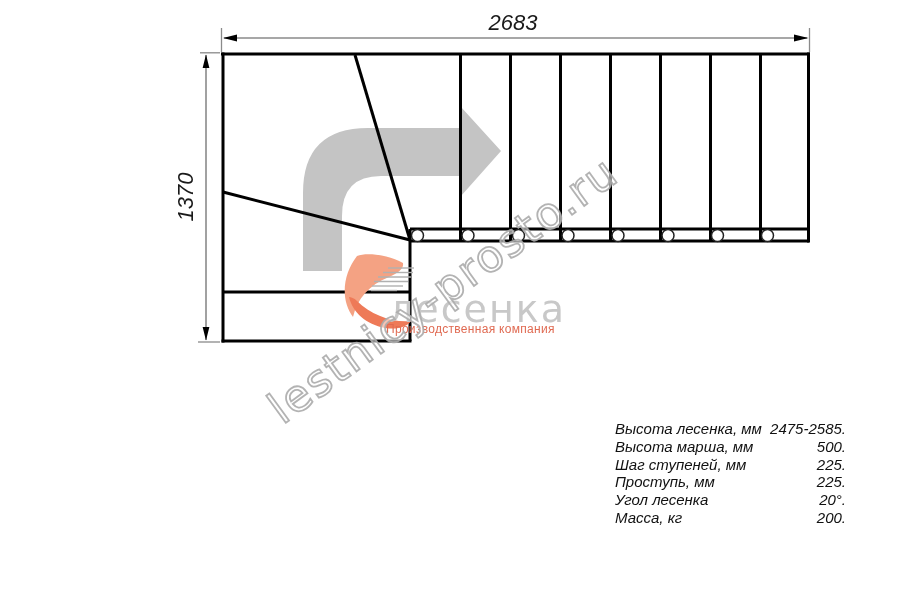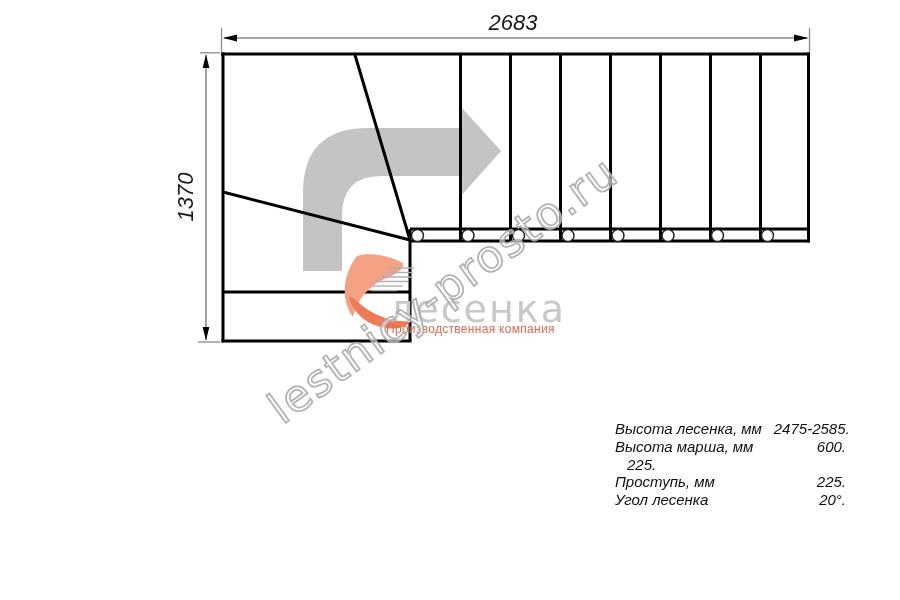--- a/index.html
+++ b/index.html
@@ -16,21 +16,21 @@
   .specs{
     position:absolute;left:615px;top:420px;width:231px;
     font-family:"Liberation Sans", sans-serif;
     font-style:italic;font-size:15px;color:#111;
   }
   .specs .row{
     display:flex;justify-content:space-between;align-items:baseline;
     height:17.8px;line-height:17.8px;white-space:nowrap;
   }
   .specs .lbl{text-align:left;}
-  .specs .val{text-align:left;margin-left:12px;}
+  .specs .val{text-align:left;margin-left:4px;}
   .wm-text{
     font-family:"DejaVu Sans", sans-serif;
     font-size:44px;letter-spacing:2px;
     fill:rgba(255,255,255,0.55);
     stroke:rgba(171,171,171,0.9);stroke-width:1.8px;
   }
   .logo-name{
     font-family:"DejaVu Sans", sans-serif;
     font-size:38px;letter-spacing:2px;fill:#c8c8c8;
   }
@@ -122,27 +122,32 @@
     <text class="wm-text" transform="translate(452,302) rotate(-36)" text-anchor="middle">lestnicy-prosto.ru</text>
   </svg>
 
   <div class="specs">
     <div class="row">
       <span class="lbl">Высота лесенка, мм</span>
       <span class="val">2475-2585.</span>
     </div>
     <div class="row">
       <span class="lbl">Высота марша, мм</span>
-      <span class="val">600.</span>
+      <span class="val">500.</span>
     </div>
     <div class="row">
+      <span class="lbl">Шаг ступеней, мм</span>
       <span class="val">225.</span>
     </div>
     <div class="row">
       <span class="lbl">Проступь, мм</span>
       <span class="val">225.</span>
     </div>
     <div class="row">
       <span class="lbl">Угол лесенка</span>
       <span class="val">20°.</span>
     </div>
+    <div class="row">
+      <span class="lbl">Масса, кг</span>
+      <span class="val">200.</span>
+    </div>
   </div>
 </div>
 
 </body></html>

